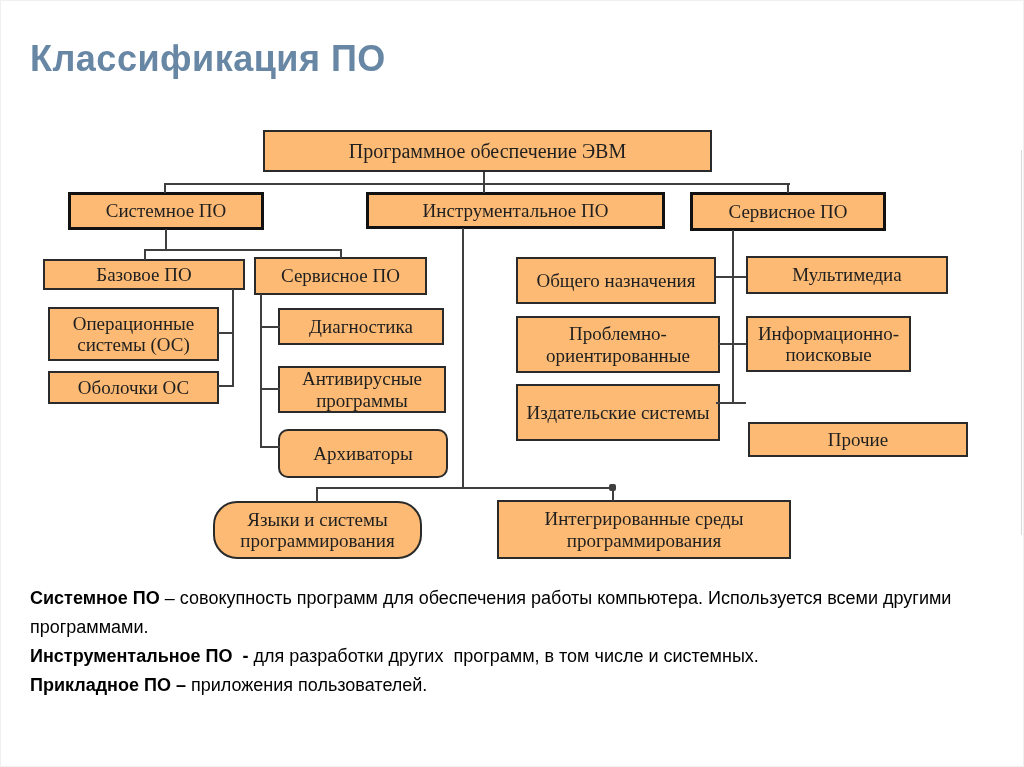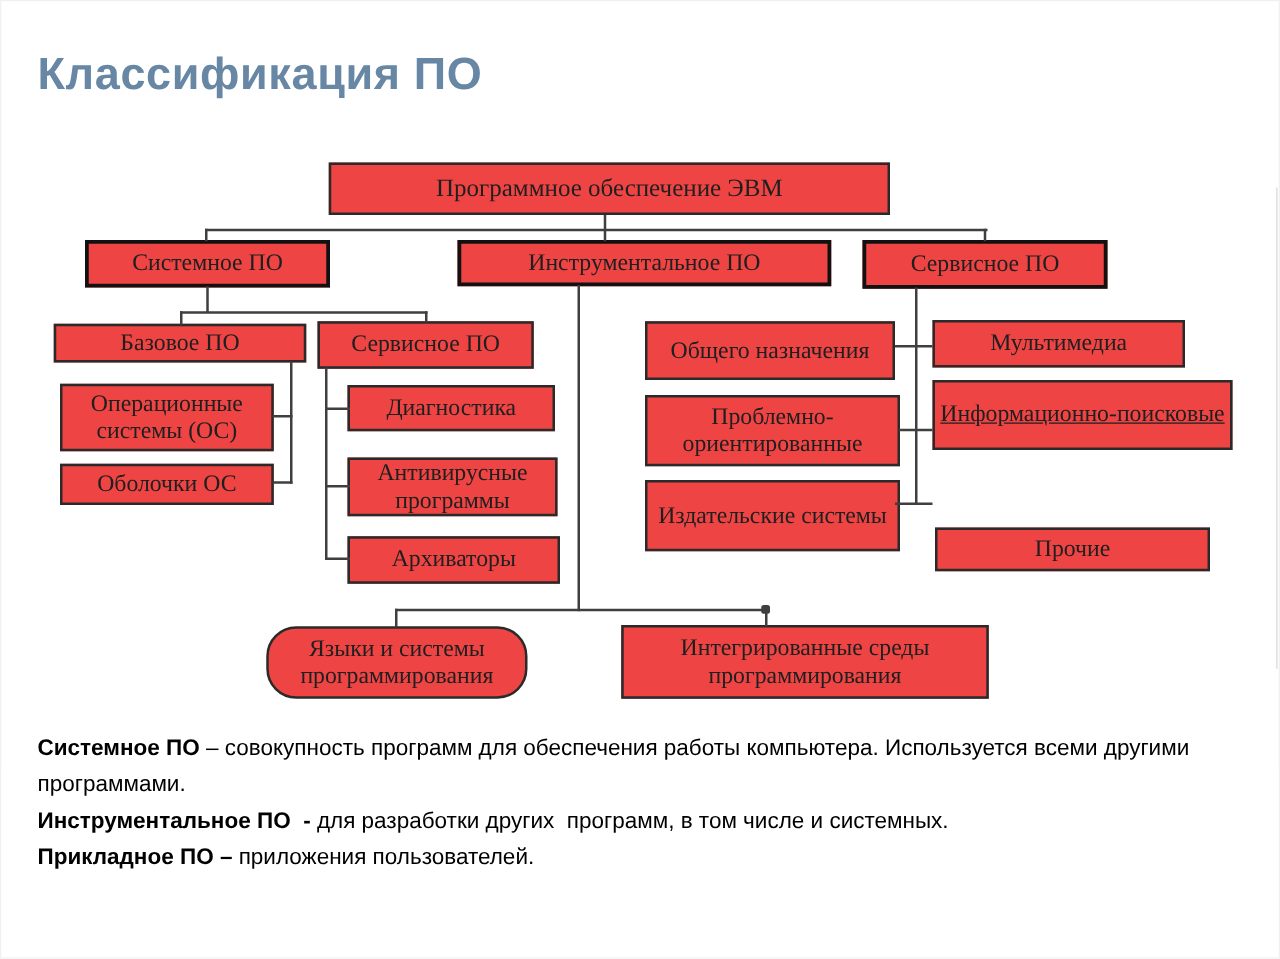--- a/index.html
+++ b/index.html
@@ -9,21 +9,21 @@
     box-shadow: inset 0 0 0 1px #f0f0f0;
   }
   .page-title{
     position:absolute;left:30px;top:38px;
     font-family:"Liberation Sans", sans-serif;
     font-weight:bold;font-size:36px;letter-spacing:0.5px;
     color:#6787a5;
   }
   .nbox{
     position:absolute;display:flex;align-items:center;justify-content:center;
-    text-align:center;border:2px solid #2a2a2a;background:#ef4444;
+    text-align:center;border:2px solid #2a2a2a;background:#fdba74;
     color:#1f1f1f;font-size:19px;line-height:1.12;box-sizing:border-box;
     padding:1px 3px;
   }
   .nbox.thick{border-width:3px;border-color:#111;}
   .nbox.root{font-size:20px;}
   .ln{position:absolute;background:#3f3f3f;}
   .ln.h{height:2px;}
   .ln.v{width:2px;}
   .dot{position:absolute;width:7px;height:7px;background:#3f3f3f;border-radius:2px;}
   .scan-edge{position:absolute;width:1px;background:#d8d8d8;}
@@ -48,26 +48,26 @@
   <div class="nbox thick" style="left:690px;top:192px;width:196px;height:39px;">Сервисное ПО</div>
 
   <div class="nbox" style="left:43px;top:259px;width:202px;height:31px;">Базовое ПО</div>
   <div class="nbox" style="left:254px;top:257px;width:173px;height:38px;">Сервисное ПО</div>
 
   <div class="nbox" style="left:48px;top:307px;width:171px;height:54px;">Операционные системы (ОС)</div>
   <div class="nbox" style="left:48px;top:371px;width:171px;height:33px;">Оболочки ОС</div>
 
   <div class="nbox" style="left:278px;top:308px;width:166px;height:37px;">Диагностика</div>
   <div class="nbox" style="left:278px;top:366px;width:168px;height:47px;">Антивирусные программы</div>
-  <div class="nbox" style="left:278px;top:429px;width:170px;height:38px;">Архиваторы</div>
+  <div class="nbox" style="left:278px;top:429px;width:170px;height:49px;border-radius:10px;">Архиваторы</div>
 
   <div class="nbox" style="left:516px;top:257px;width:200px;height:47px;">Общего назначения</div>
   <div class="nbox" style="left:746px;top:256px;width:202px;height:38px;">Мультимедиа</div>
   <div class="nbox" style="left:516px;top:316px;width:204px;height:57px;">Проблемно-ориентированные</div>
-  <div class="nbox" style="left:746px;top:304px;width:240px;height:56px;text-decoration:underline;">Информационно-поисковые</div>
+  <div class="nbox" style="left:746px;top:316px;width:165px;height:56px;">Информационно-поисковые</div>
   <div class="nbox" style="left:516px;top:384px;width:204px;height:57px;">Издательские системы</div>
   <div class="nbox" style="left:748px;top:385px;width:220px;height:35px;margin-top:37px;">Прочие</div>
 
   <div class="nbox" style="left:213px;top:501px;width:209px;height:58px;border-radius:24px;">Языки и системы программирования</div>
   <div class="nbox" style="left:497px;top:500px;width:294px;height:59px;">Интегрированные среды программирования</div>
 
   <div class="ln v" style="left:483px;top:172px;height:21px;"></div>
   <div class="ln h" style="left:164px;top:183px;width:626px;"></div>
   <div class="ln v" style="left:164px;top:183px;height:10px;"></div>
   <div class="ln v" style="left:787px;top:183px;height:10px;"></div>

